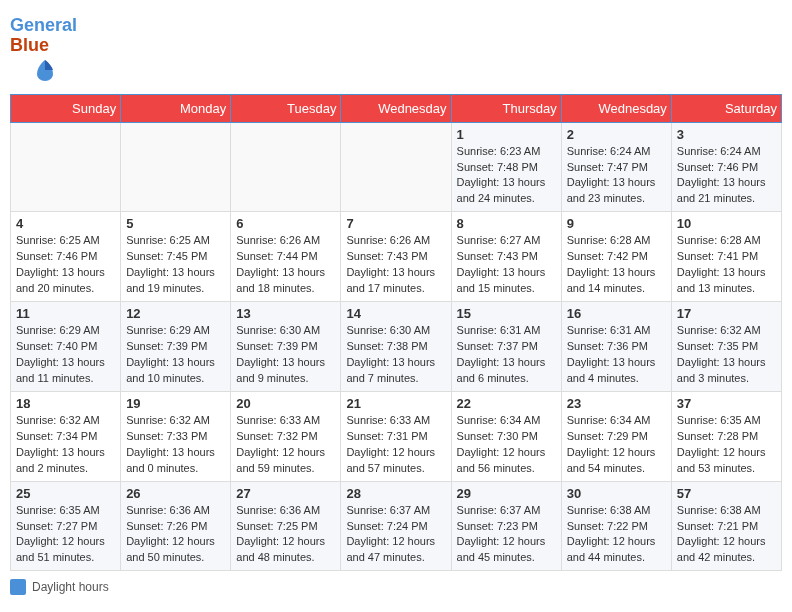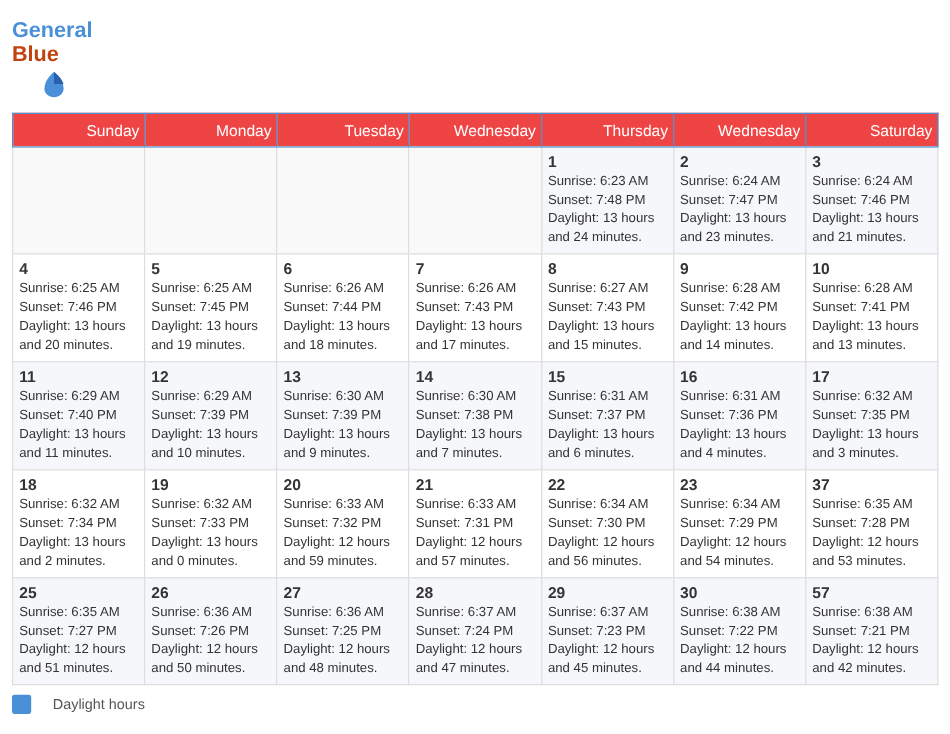--- a/index.html
+++ b/index.html
@@ -93,21 +93,21 @@
     }
     .empty-cell {
       background: #f9f9f9 !important;
     }
     .legend-area {
       margin-top: 8px;
       font-size: 12px;
       color: #555;
       display: flex;
       align-items: center;
-      gap: 18px;
+      gap: 6px;
     }
     .legend-color {
       width: 16px;
       height: 16px;
       background: #4a90d9;
       display: inline-block;
       border-radius: 2px;
     }
   </style>
 </head>

